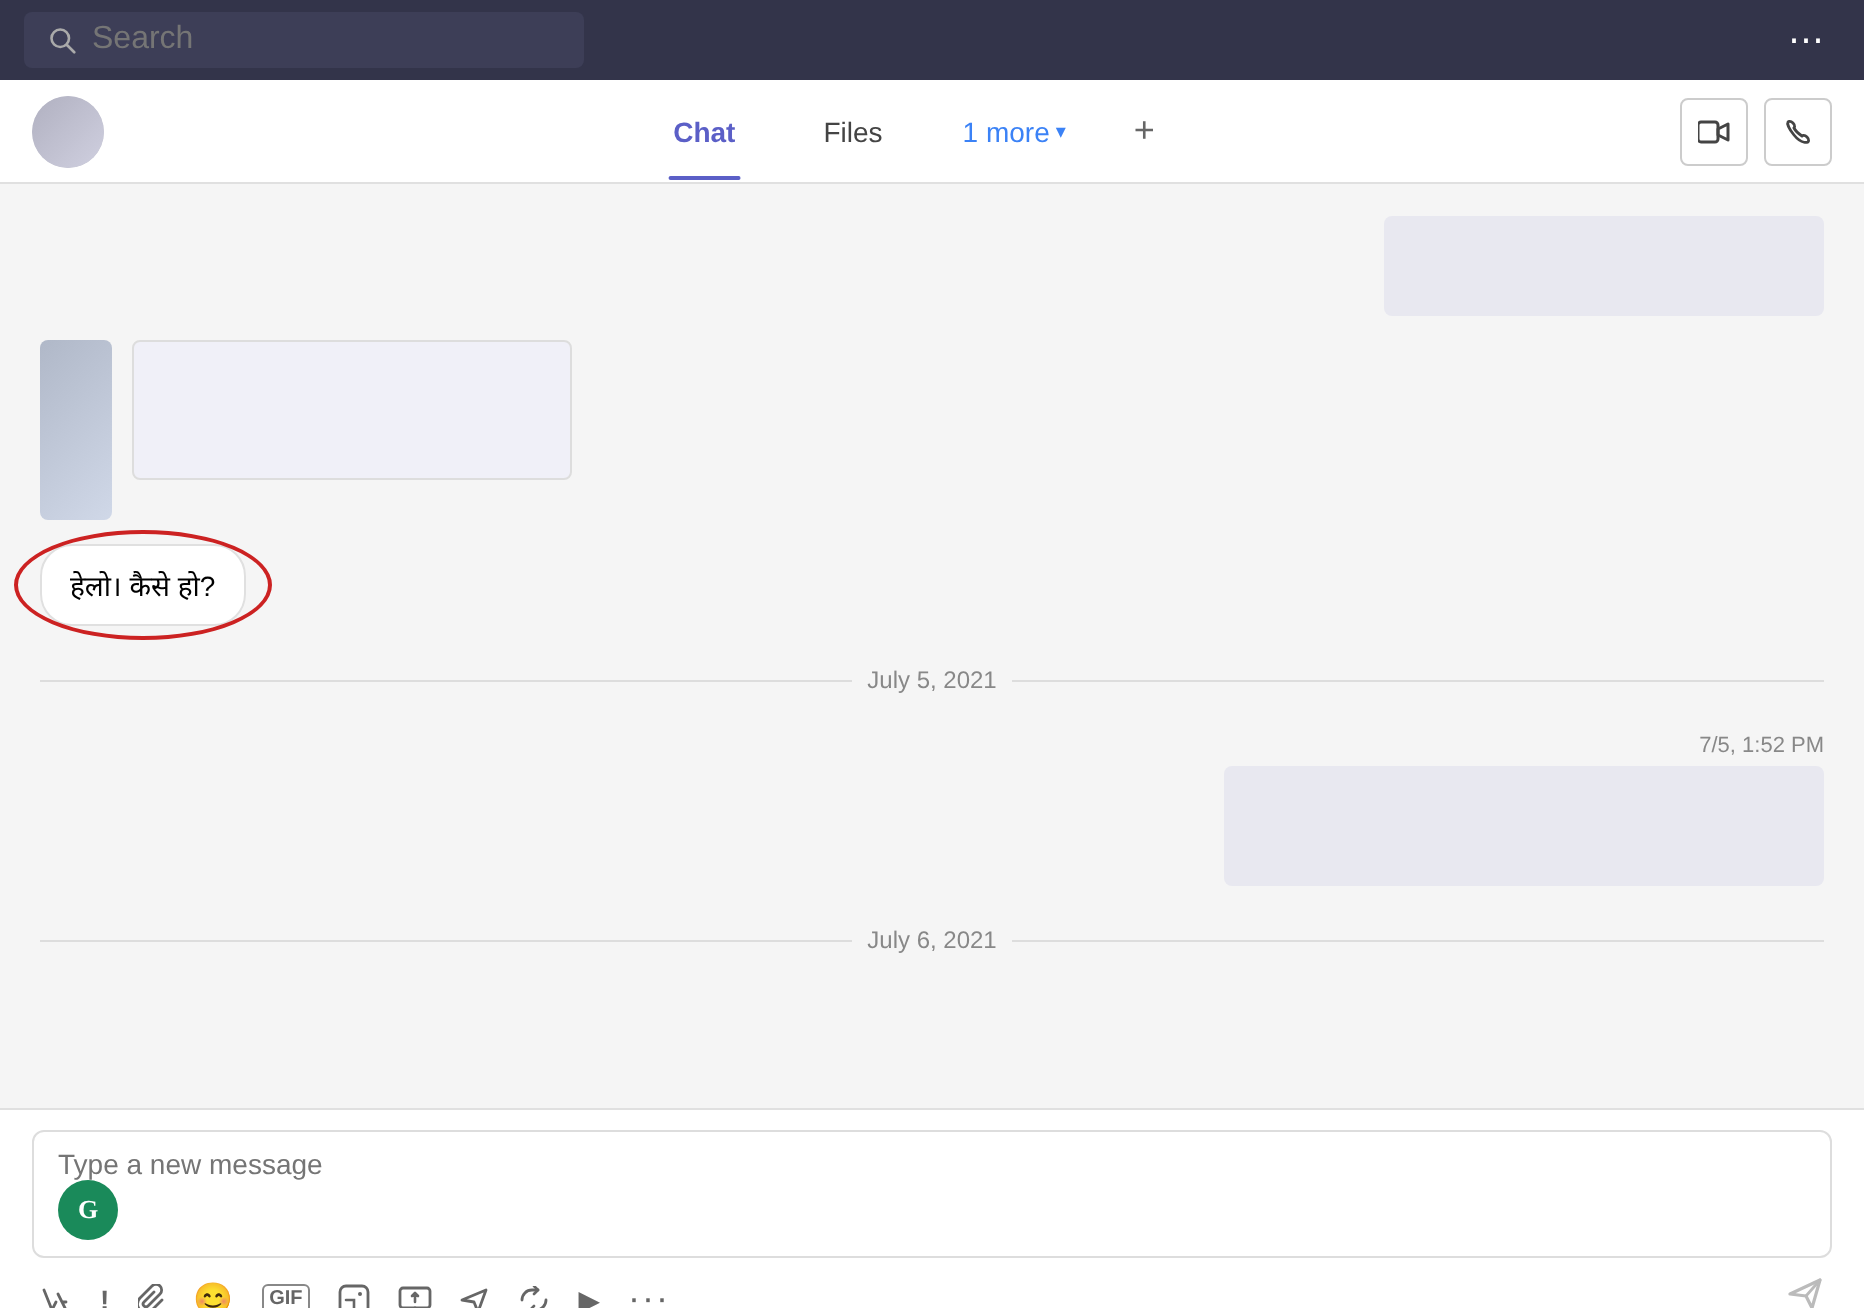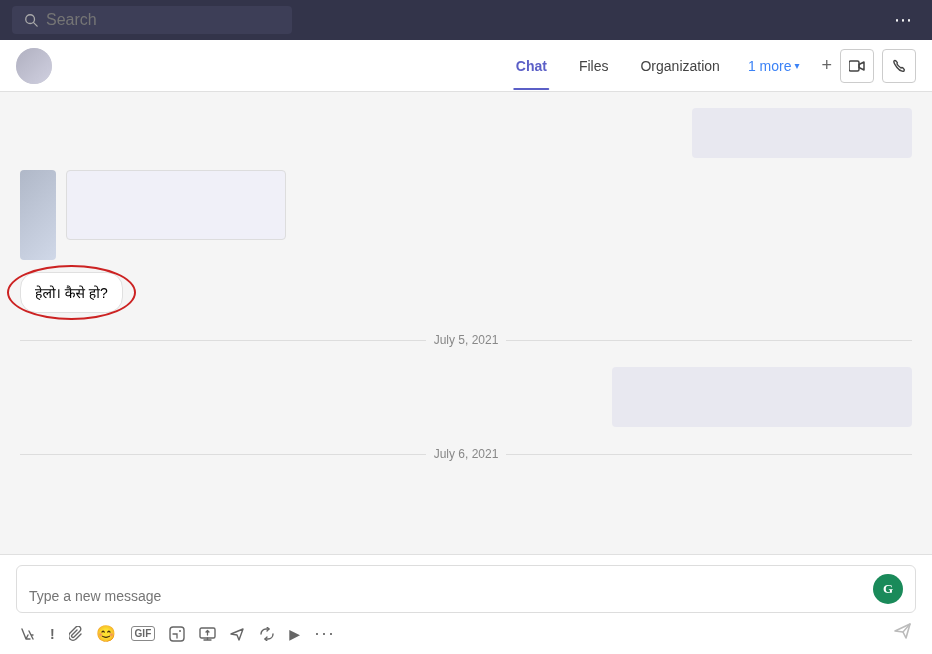--- a/index.html
+++ b/index.html
@@ -66,23 +66,23 @@
     }
     .avatar-inner {
       width: 100%;
       height: 100%;
       background: linear-gradient(135deg, #b0b0c0 0%, #d0d0e0 100%);
       border-radius: 50%;
     }
     .tabs {
       display: flex;
       align-items: center;
-      gap: 4px;
+      gap: 16px;
       flex: 1;
-      justify-content: flex-end;
+      justify-content: center;
     }
     .tab {
       padding: 8px 14px;
       font-size: 14px;
       color: #444;
       cursor: pointer;
       position: relative;
       white-space: nowrap;
     }
     .tab.active {
@@ -206,26 +206,27 @@
     }
 
     
     .compose-bar {
       background: #fff;
       border-top: 1px solid #e0e0e0;
       padding: 10px 16px;
     }
     .compose-input-row {
       display: flex;
-      align-items: flex-end;
+      align-items: flex-start;
       border: 1px solid #ddd;
       border-radius: 6px;
       padding: 8px 12px;
       background: #fff;
       margin-bottom: 8px;
+      flex-direction: column;
     }
     .compose-input {
       flex: 1;
       border: none;
       outline: none;
       font-size: 14px;
       color: #999;
     }
     .compose-send-btn {
       width: 30px;
@@ -293,21 +294,20 @@
   <div class="top-bar-more">⋯</div>
 </div>
 
 <div class="tab-bar">
   <div class="avatar-circle">
     <div class="avatar-inner"></div>
   </div>
   <div class="tabs">
     <div class="tab active">Chat</div>
     <div class="tab">Files</div>
-    <div class="tab">Organization</div>
     <div class="tab-more">
       <span>1 more</span>
       <span style="font-size:10px;">▾</span>
     </div>
     <div class="tab-add">+</div>
   </div>
   <div class="tab-bar-actions">
     <div class="icon-btn">
       <svg width="16" height="12" viewBox="0 0 16 12" fill="none">
         <rect x="0" y="1" width="10" height="10" rx="1.5" stroke="#444" stroke-width="1.5"></rect>
@@ -348,20 +348,21 @@
   </div>
 
   <div class="date-divider">
     <div class="date-divider-line"></div>
     <span class="date-divider-text">July 5, 2021</span>
     <div class="date-divider-line"></div>
   </div>
 
   <div class="msg-right">
     <div>
+      <div class="msg-timestamp">7/5, 1:52 PM</div>
       <div class="msg-content-placeholder" style="width:300px; height:60px;"></div>
     </div>
   </div>
 
   <div class="date-divider">
     <div class="date-divider-line"></div>
     <span class="date-divider-text">July 6, 2021</span>
     <div class="date-divider-line"></div>
   </div>
 

